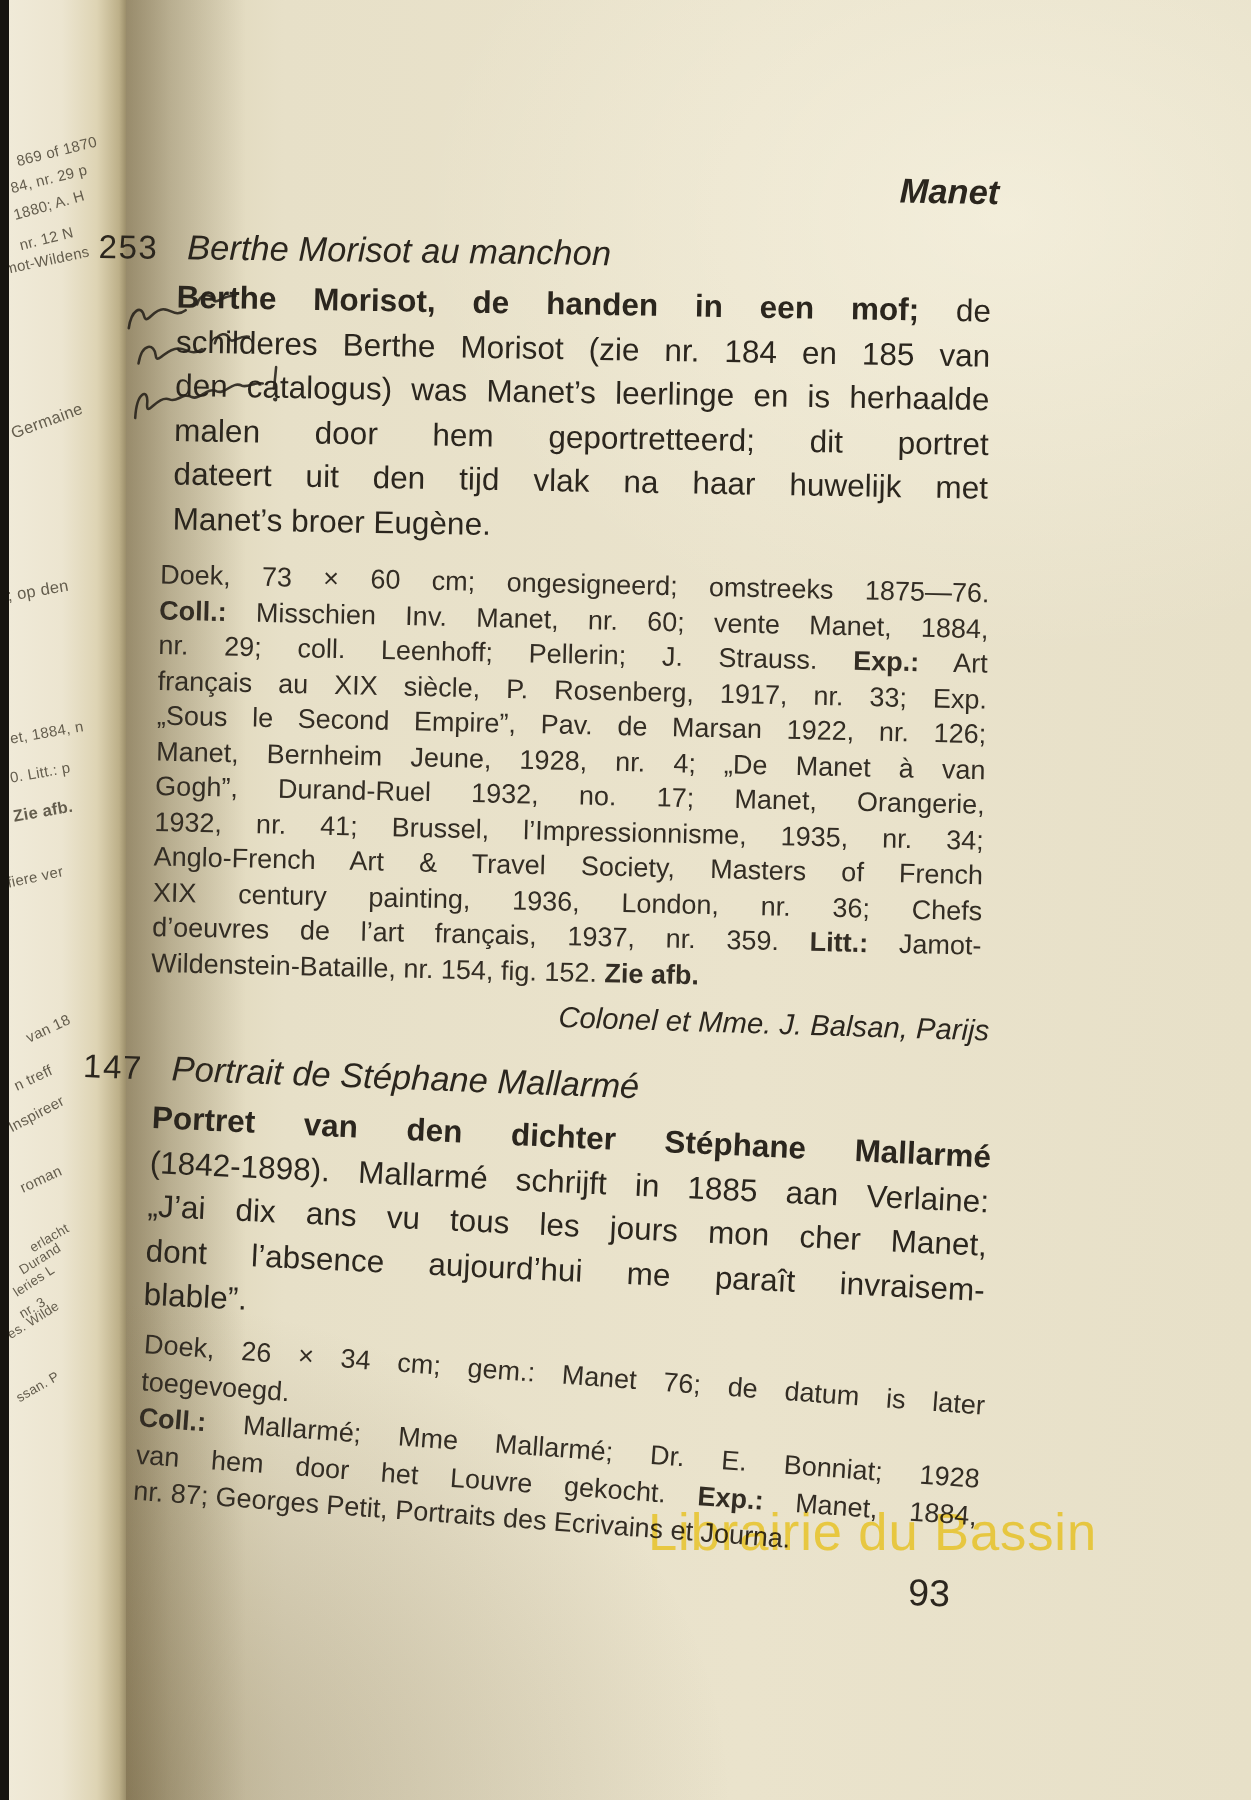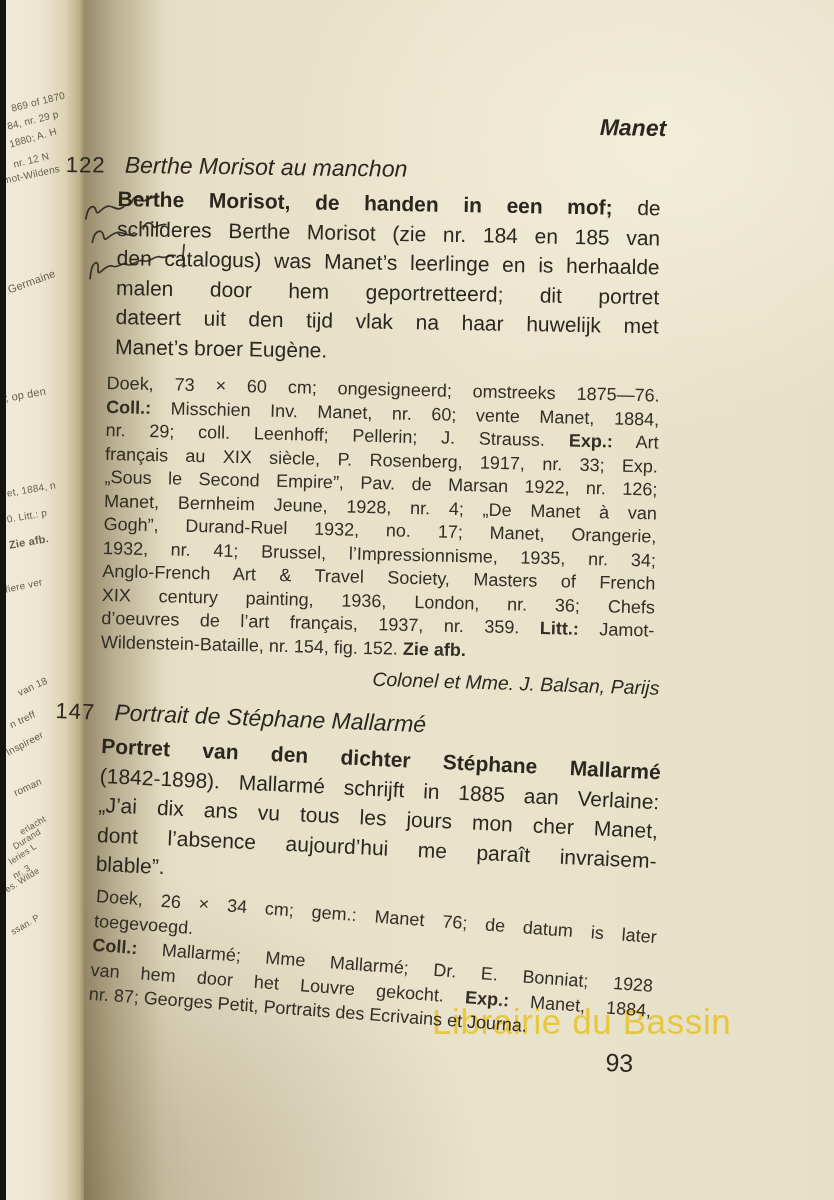--- a/index.html
+++ b/index.html
@@ -97,21 +97,21 @@
     <span class="frag f20">ssan. P</span>
   </div>
 
   <div class="main-page"></div>
   <div class="gutter-shadow"></div>
   <div class="bottom-shade"></div>
 
   <div class="tb running-head">Manet</div>
 
   <div class="tb h146 entry-head">
-    <span class="num">122</span><span class="ttl">Berthe Morisot au manchon</span>
+    <span class="num">253</span><span class="ttl">Berthe Morisot au manchon</span>
   </div>
   <div class="tb body146">
       <div class="line"><b>Berthe Morisot, de handen in een mof;</b><span> de</span></div>
       <div class="line"><span>schilderes Berthe Morisot (zie nr. 184 en 185 van</span></div>
       <div class="line"><span>den catalogus) was Manet’s leerlinge en is herhaalde</span></div>
       <div class="line"><span>malen door hem geportretteerd; dit portret</span></div>
       <div class="line"><span>dateert uit den tijd vlak na haar huwelijk met</span></div>
       <div class="line"><span>Manet’s broer Eugène.</span></div>
     </div>
   <div class="tb tech146">

